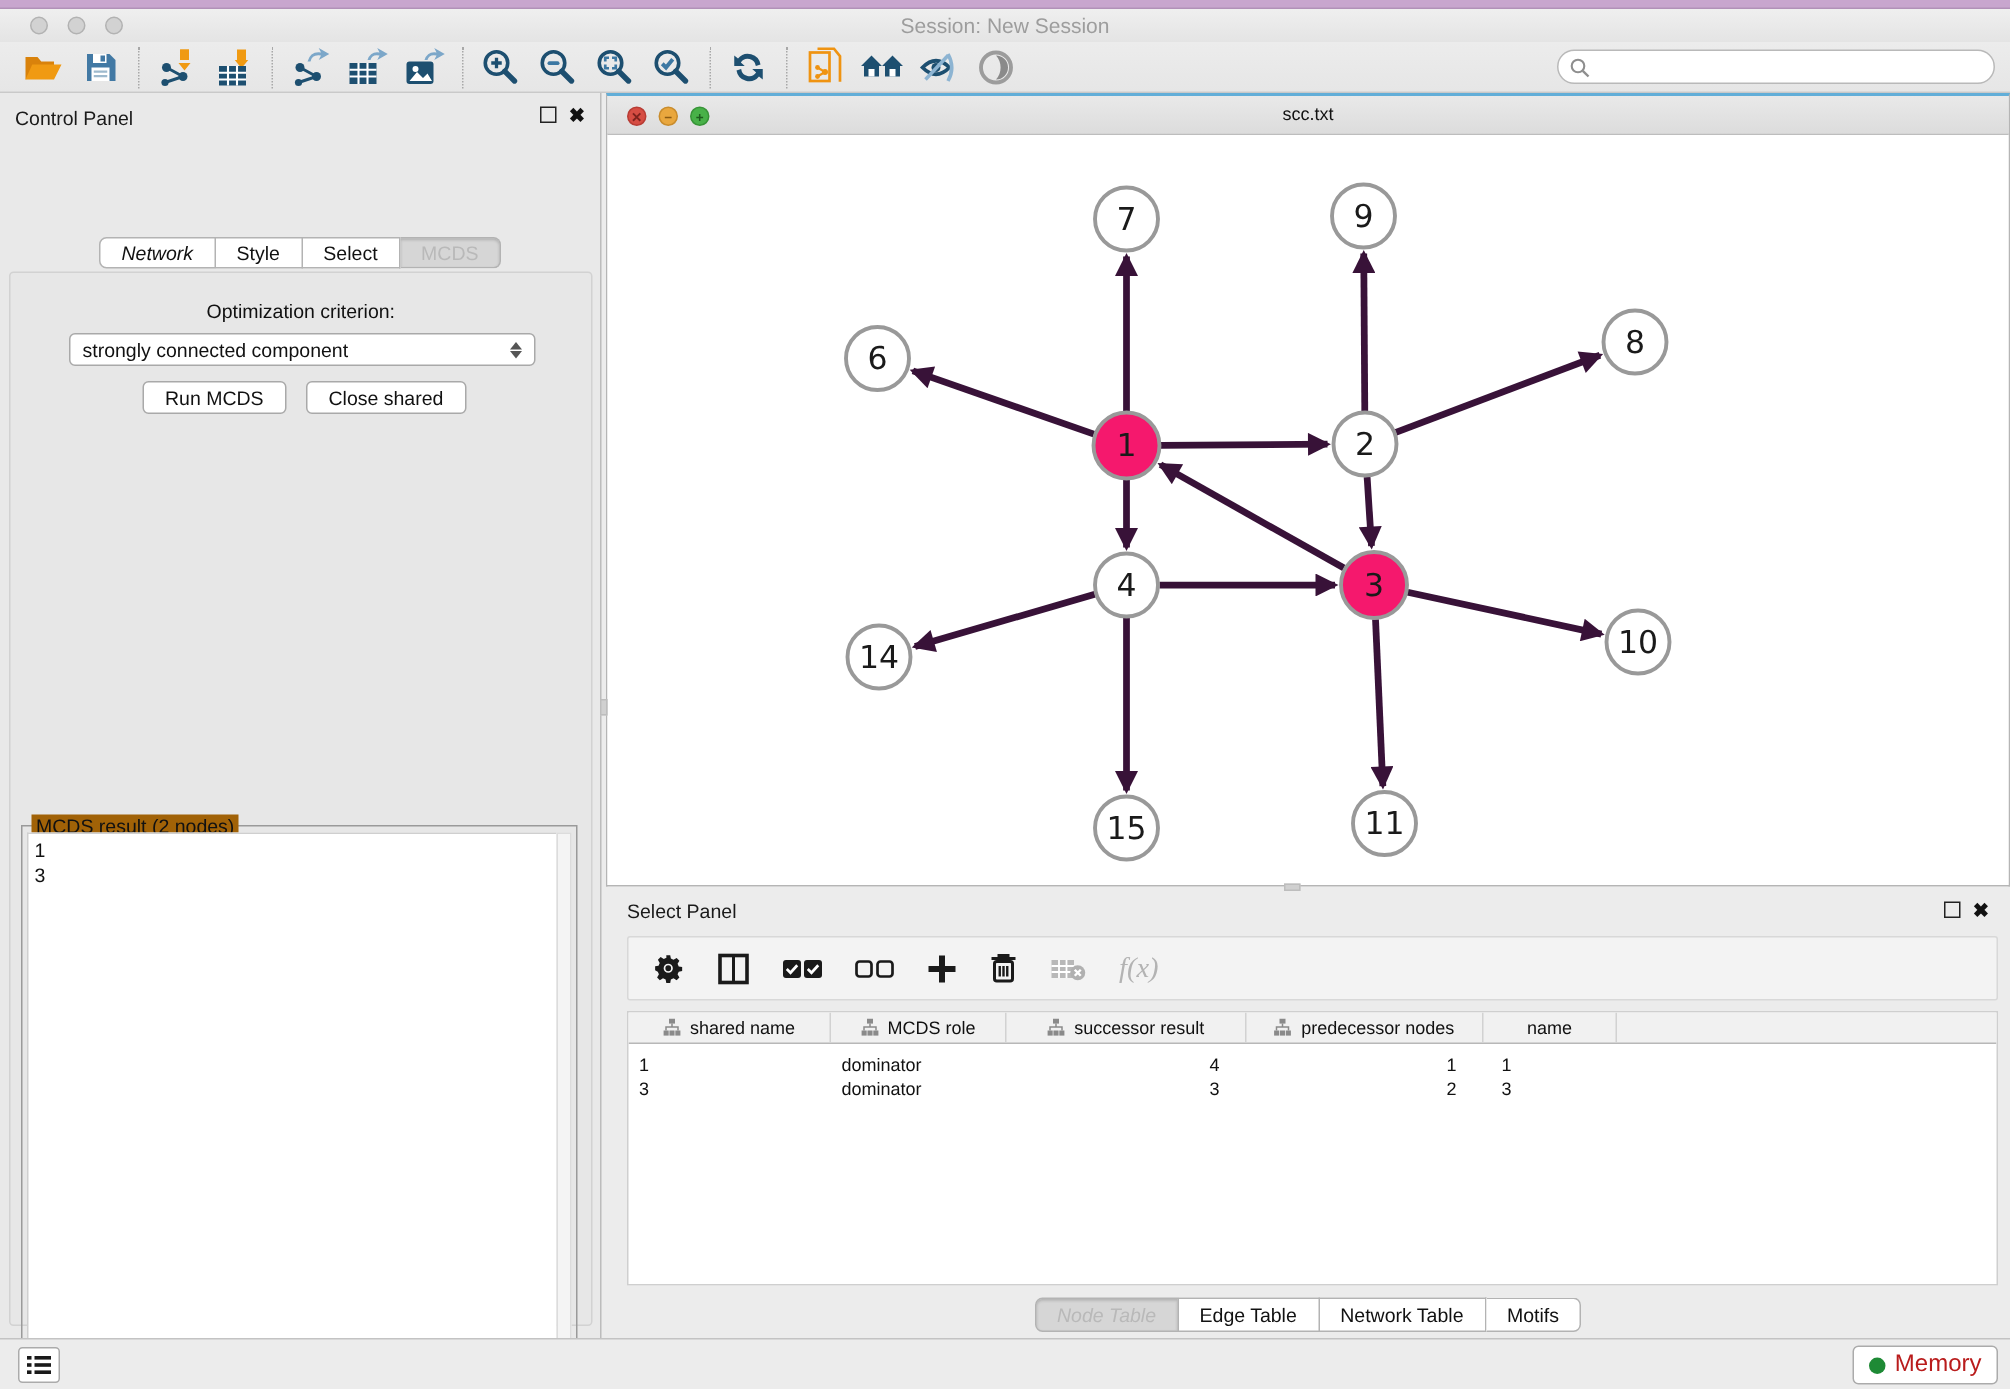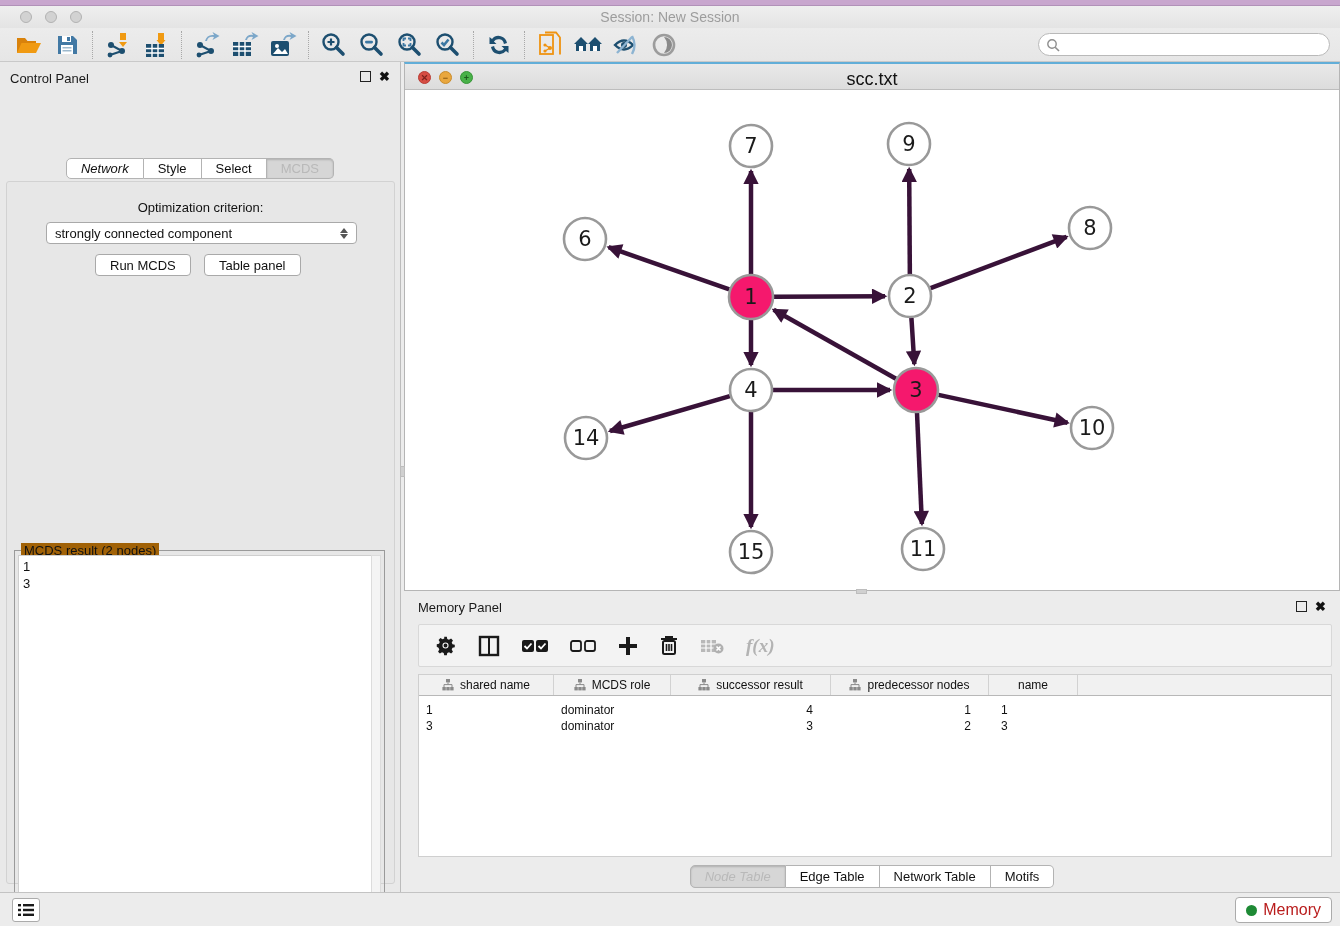--- a/index.html
+++ b/index.html
@@ -74,34 +74,34 @@
     white-space:pre; border:1px solid #cfcfcf; border-right:none; }
   #result-scroll { position:absolute; top:4px; right:3px; bottom:3px; width:10px;
     background:#f4f4f4; border:1px solid #dcdcdc; }
 
   
   #network-window { position:absolute; left:404px; top:62px; width:936px; height:529px;
     background:#fff; border:1px solid #b5b5b5; border-top:2px solid #62aed8; }
   #nw-titlebar { position:absolute; left:0; top:0; width:100%; height:26px;
     background:linear-gradient(#e9e9e9,#dcdcdc); border-bottom:1px solid #bdbdbd; }
   #nw-titlebar .title { position:absolute; left:0; right:0; top:5px; text-align:center;
-    font-size:18px; color:#111; }
+    font-size:12px; color:#111; }
   .mac-dot { position:absolute; top:7px; width:13px; height:13px; border-radius:50%;
     font-size:9px; font-weight:bold; text-align:center; line-height:12px; }
   #nw-canvas { position:absolute; left:0; top:26px; width:934px; height:500px; background:#fff; }
 
   
   #table-panel { position:absolute; left:404px; top:595px; width:936px; height:297px;
     background:#ececec; }
   #tp-header { position:absolute; left:0; top:0; width:100%; height:26px; }
   #tp-header .panel-title { position:absolute; left:14px; top:5px; font-size:13px; color:#1a1a1a; }
   #tp-toolbar { position:absolute; left:14px; top:29px; width:914px; height:43px;
     background:#f3f3f3; border:1px solid #d8d8d8; border-radius:2px;
     display:flex; align-items:center; gap:22px; padding-left:16px; }
-  .tpt-btn { background:none; border:none; display:flex; align-items:flex-start; cursor:default;font-weight:bold; }
+  .tpt-btn { background:none; border:none; display:flex; align-items:flex-start; cursor:default; }
   .fx-label { font-family:"Liberation Serif",serif; font-style:italic; font-size:19px; color:#b3b3b3; }
 
   #node-table { position:absolute; left:14px; top:79px; width:914px; height:183px;
     background:#fff; border:1px solid #cfcfcf; overflow:hidden; }
   #nt-header { display:flex; height:21px; background:#f1f1f1; border-bottom:1px solid #b8b8b8; }
   .th { display:flex; align-items:center; justify-content:center; gap:6px;
     border-right:1px solid #d2d2d2; font-size:12px; color:#111; }
   .tr { display:flex; height:16px; align-items:center; }
   .td { font-size:12px; color:#111; overflow:hidden; white-space:nowrap; }
   #nt-body { padding-top:6px; }
@@ -289,21 +289,21 @@
   <div id="cp-body">
     <div id="criterion-select">
       <span>strongly connected component</span>
       <span class="spin">
         <span class="tri-up"></span>
           <span class="tri-dn"></span>
       </span>
     </div>
     <div id="opt-label">Optimization criterion:</div>
     <button class="cp-btn" id="run-btn">Run MCDS</button>
-    <button class="cp-btn" id="close-btn">Table panel</button>
+    <button class="cp-btn" id="close-btn">Close shared</button>
     <div id="result-box">
       <span id="result-legend">MCDS result (2 nodes)</span>
       <div id="result-text">1
 3</div>
       <div id="result-scroll"></div>
     </div>
   </div>
 </div>
 
 <div id="network-window">
@@ -382,21 +382,21 @@
           <text x="518" y="459" text-anchor="middle" dominant-baseline="central" font-family="DejaVu Sans, sans-serif" font-size="21" fill="#1a1a1a">11</text>
         </g>
       </svg>
   </div>
 </div>
 <div class="splitter-handle" style="left:400px; top:466px; width:5px; height:11px;"></div>
 <div class="splitter-handle" style="left:856px; top:589px; width:11px; height:5px;"></div>
 
 <div id="table-panel">
   <div id="tp-header">
-    <span class="panel-title">Memory Panel</span>
+    <span class="panel-title">Select Panel</span>
     <span class="win-btns" style="right:14px; top:6px;">
       <span class="float-glyph"></span>
       <span class="close-glyph">✖</span>
     </span>
   </div>
   <div id="tp-toolbar">
     <button class="tpt-btn">
       <svg width="21" height="21" viewBox="0 0 24 24">
         <path fill="#1a1a1a" d="M12 8.5 a3.5 3.5 0 1 0 0 7 a3.5 3.5 0 0 0 0-7 Z M10.5 2 h3 l.5 2.6 l2 .9 l2.4-1.4 l2.1 2.1 l-1.4 2.4 l.9 2 l2.6.5 v3 l-2.6.5 l-.9 2 l1.4 2.4 l-2.1 2.1 l-2.4-1.4 l-2 .9 l-.5 2.6 h-3 l-.5-2.6 l-2-.9 l-2.4 1.4 l-2.1-2.1 l1.4-2.4 l-.9-2 L2 13.5 v-3 l2.6-.5 l.9-2 L4.1 5.6 l2.1-2.1 l2.4 1.4 l2-.9 Z M12 9.8 a2.2 2.2 0 1 1 0 4.4 a2.2 2.2 0 0 1 0-4.4 Z" fill-rule="evenodd"></path>
       </svg>

